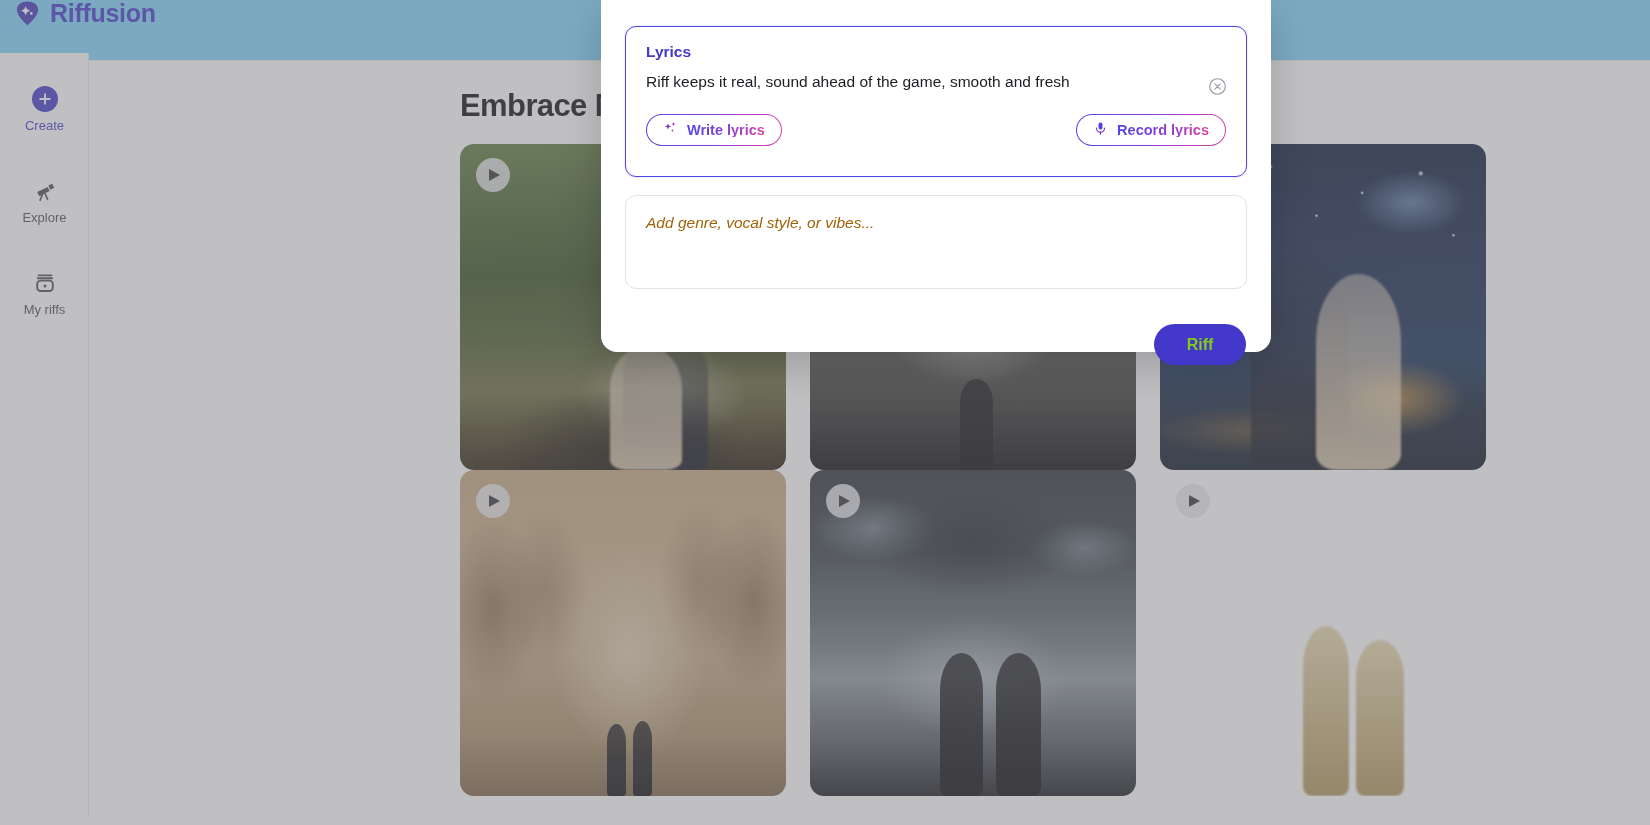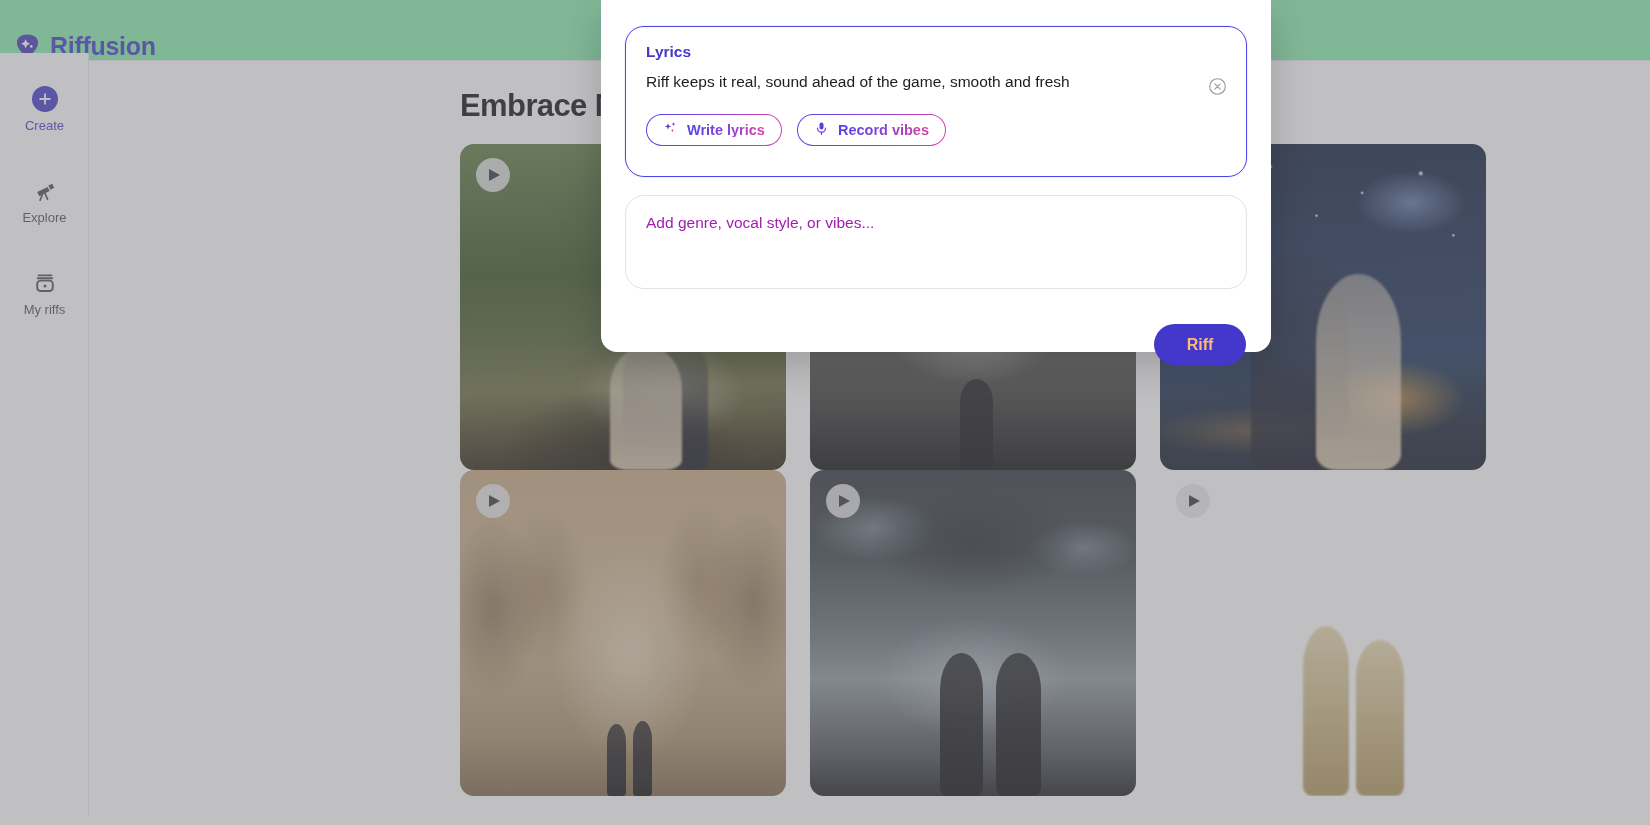--- a/index.html
+++ b/index.html
@@ -18,24 +18,24 @@
     height: 825px;
     background: #ffffff;
   }
 
   
   .header {
     position: absolute;
     top: 0; left: 0;
     width: 1650px;
     height: 61px;
-    background: #86efac;
+    background: #7dd3fc;
     border-bottom: 1px solid #e7e7ea;
     display: flex;
-    align-items: flex-end;
+    align-items: flex-start;
     padding-left: 14px;
     z-index: 1;
   }
   .brand {
     display: flex;
     align-items: center;
     gap: 9px;
     cursor: pointer;
   }
   .brand-mark { width: 27px; height: 27px; display: block; }
@@ -227,21 +227,21 @@
     background: #ffffff;
     border-radius: 0 0 16px 16px;
     box-shadow: 0 14px 40px rgba(0,0,0,0.18);
     padding: 26px 24px 0 24px;
     z-index: 11;
   }
 
   .field {
     position: relative;
     border: 1px solid #e2e2e8;
-    border-radius: 19px;
+    border-radius: 11px;
     background: #ffffff;
   }
   .field.is-focused {
     border: 1.6px solid #4f46e5;
     box-shadow: 0 0 0 1px rgba(79,70,229,0.08);
   }
   .field-lyrics { padding: 16px 20px 18px 20px; height: 151px; }
   .field-sound  { padding: 17px 20px 18px 20px; height: 94px; margin-top: 18px; }
 
   .field-label {
@@ -253,33 +253,34 @@
   .label-lyrics { color: #4338ca; }
   .label-sound  { color: #0b0b10; }
 
   .field-value {
     font-size: 15.5px;
     color: #1c1c22;
     line-height: 1.3;
   }
   .field-placeholder {
     font-size: 15.5px;
-    color: #a21caf;
+    color: #a16207;
     line-height: 1.3;
+    font-style: italic;
   }
 
   .clear-btn {
     position: absolute;
     top: 50px; right: 19px;
     width: 19px; height: 19px;
     cursor: pointer;
     display: flex; align-items: center; justify-content: center;
   }
 
-  .chip-row { display: flex; gap: 15px; margin-top: 22px; }
+  .chip-row { display: flex; gap: 15px; margin-top: 22px; justify-content: space-between; }
   .chip {
     height: 32px;
     padding: 0 16px;
     border-radius: 999px;
     display: inline-flex;
     align-items: center;
     gap: 9px;
     font-size: 14.5px;
     font-weight: 700;
     cursor: pointer;
@@ -306,21 +307,21 @@
     margin-top: 35px;
     padding-right: 1px;
   }
   .riff-btn {
     height: 41px;
     min-width: 92px;
     padding: 0 26px;
     border: none;
     border-radius: 999px;
     background: #4338ca;
-    color: #fdba74;
+    color: #84cc16;
     font-family: "Liberation Sans", sans-serif;
     font-size: 16px;
     font-weight: 700;
     cursor: pointer;
   }
 </style>
 </head>
 <body>
 
 <div id="app">
@@ -481,21 +482,21 @@
         </div>
 
         <div class="chip">
           <span>
             <svg viewBox="0 0 18 18" width="15" height="15" aria-hidden="true">
               <rect x="6.6" y="1.8" width="4.8" height="8.4" rx="2.4" fill="#5b3fd9"></rect>
               <path d="M4.2 8.6a4.8 4.8 0 0 0 9.6 0" fill="none" stroke="#7a3ccd" stroke-width="1.5" stroke-linecap="round"></path>
               <path d="M9 13.4v2.6" stroke="#7a3ccd" stroke-width="1.5" stroke-linecap="round"></path>
             </svg>
           </span>
-          <span class="chip-text">Record vibes</span>
+          <span class="chip-text">Record lyrics</span>
         </div>
 
       </div>
     </div>
 
     <div class="field field-sound">
       <div class="field-placeholder">Add genre, vocal style, or vibes...</div>
     </div>
 
     <div class="modal-actions">

